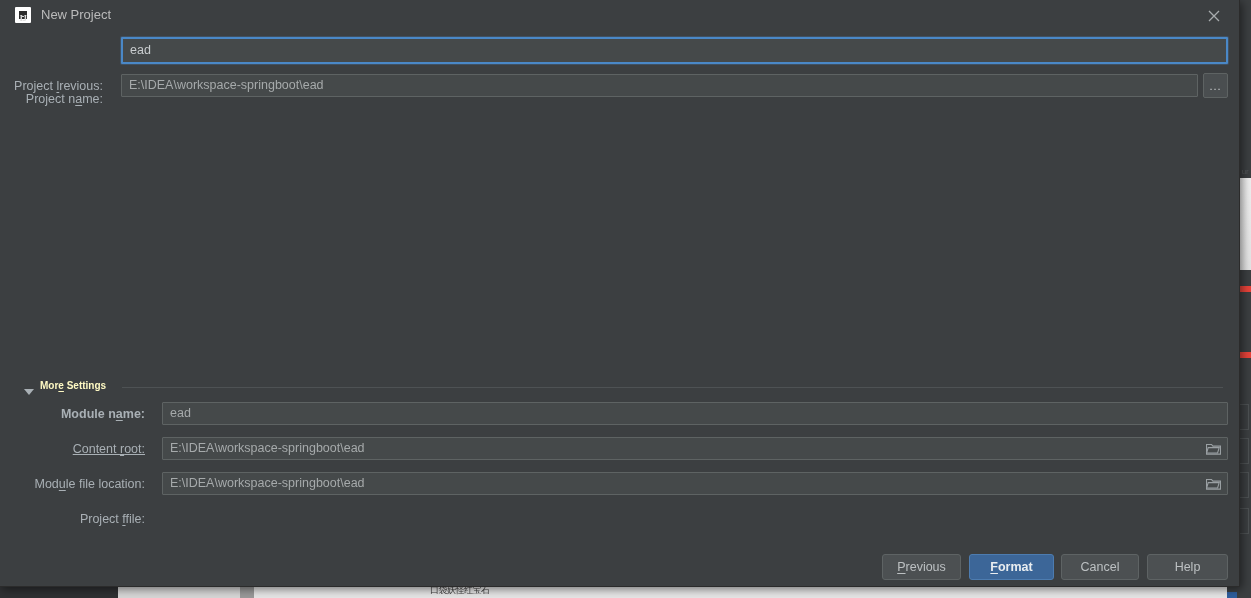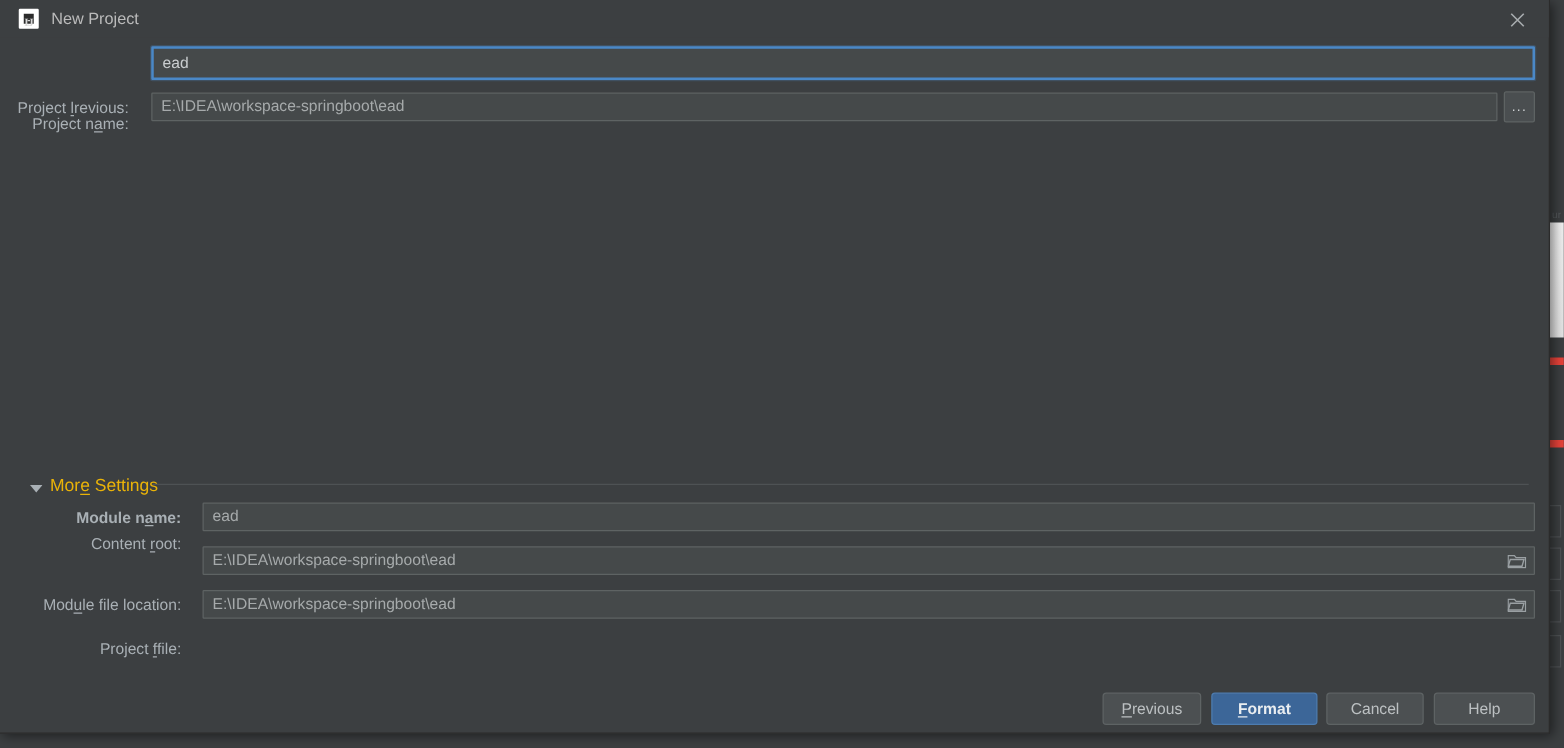--- a/index.html
+++ b/index.html
@@ -102,21 +102,21 @@
   .folder-ic {
     position:absolute; right:6px; top:50%; transform:translateY(-50%);
     width:15px; height:12px; cursor:default;
   }
   .caret-ic {
     position:absolute; right:8px; top:50%; transform:translateY(-50%); cursor:default;
   }
 
   
   .ms-arrow { position:absolute; left:24px; top:382px; cursor:default; }
-  .ms-label { position:absolute; left:40px; top:380px; font-size:14px; color:#eab308; }
+  .ms-label { position:absolute; left:40px; top:380px; font-size:10px; color:#fef9c3;font-weight:bold; }
   .ms-rule  { position:absolute; left:122px; top:387px; right:16px; height:1px; background:#4e5254; }
 
   
   .btn {
     position:absolute; height:26px; border-radius:3px; font-size:12.5px;
     display:flex; align-items:center; justify-content:center; cursor:default;
     background:#4c5052; border:1px solid #5e6364; color:#bcc0c2;
   }
   .btn.primary {
     background:#3c6698; border:1px solid #4d7cb0; color:#e9edf0; font-weight:bold;
@@ -140,20 +140,28 @@
   <div class="bg-right-panel"></div>
   <div class="bg-right-txt" style="top:168px;">p
 ur</div>
   <div class="bg-mark-red" style="right:0;top:286px;width:14px;height:6px;"></div>
   <div class="bg-mark-red" style="right:0;top:352px;width:14px;height:6px;"></div>
   <div class="bg-right-box" style="top:404px;"></div>
   <div class="bg-right-box" style="top:438px;"></div>
   <div class="bg-right-box" style="top:472px;"></div>
   <div class="bg-right-box" style="top:508px;"></div>
 
+  <div class="bg-bottom-strip">
+    <div class="bg-bot-a"></div>
+    <div class="bg-bot-b"></div>
+    <div class="bg-bot-c"></div>
+    <div class="bg-bot-d"></div>
+    <div class="bg-bot-txt">口袋妖怪红宝石</div>
+    <div class="bg-bot-blue"></div>
+  </div>
 </div>
 
 <div id="dialog">
 
   <div class="titlebar">
     <div class="ij-icon">
       <div class="ij-glyph">IJ</div>
       <div class="ij-bar"></div>
     </div>
     <div class="title-text">New Project</div>
@@ -183,21 +191,21 @@
       </svg>
   </div>
   <div class="ms-label"><span>Mor</span><span class="mn">e</span><span> Settings</span></div>
   <div class="ms-rule"></div>
 
   <div class="lbl" style="left:0;top:407px;width:145px;font-weight:bold;"><span>Module n</span><span class="mn">a</span><span>me:</span></div>
   <div class="fld" style="left:162px;top:402px;width:1066px;height:23px;">
       <span>ead</span>
     </div>
 
-  <div class="lbl" style="left:0;top:428px;width:145px;"><span>Content </span><span class="mn">r</span><span>oot:</span></div>
+  <div class="lbl" style="left:0;top:442px;width:145px;text-decoration:underline;"><span>Content </span><span class="mn">r</span><span>oot:</span></div>
   <div class="fld" style="left:162px;top:437px;width:1066px;height:23px;">
     <span>E:\IDEA\workspace-springboot\ead</span>
     <span class="folder-ic">
       <svg width="15" height="12" viewBox="0 0 15 12">
           <path d="M0.5 1.5 h5 l1.4 1.6 h7.6 v8 h-14 z" fill="none" stroke="#9aa0a3" stroke-width="1.1"></path>
           <path d="M2.2 4.6 h11 l-1.6 5.4 h-11 z" fill="#45494a" stroke="#9aa0a3" stroke-width="1.1"></path>
         </svg>
     </span>
   </div>
 

